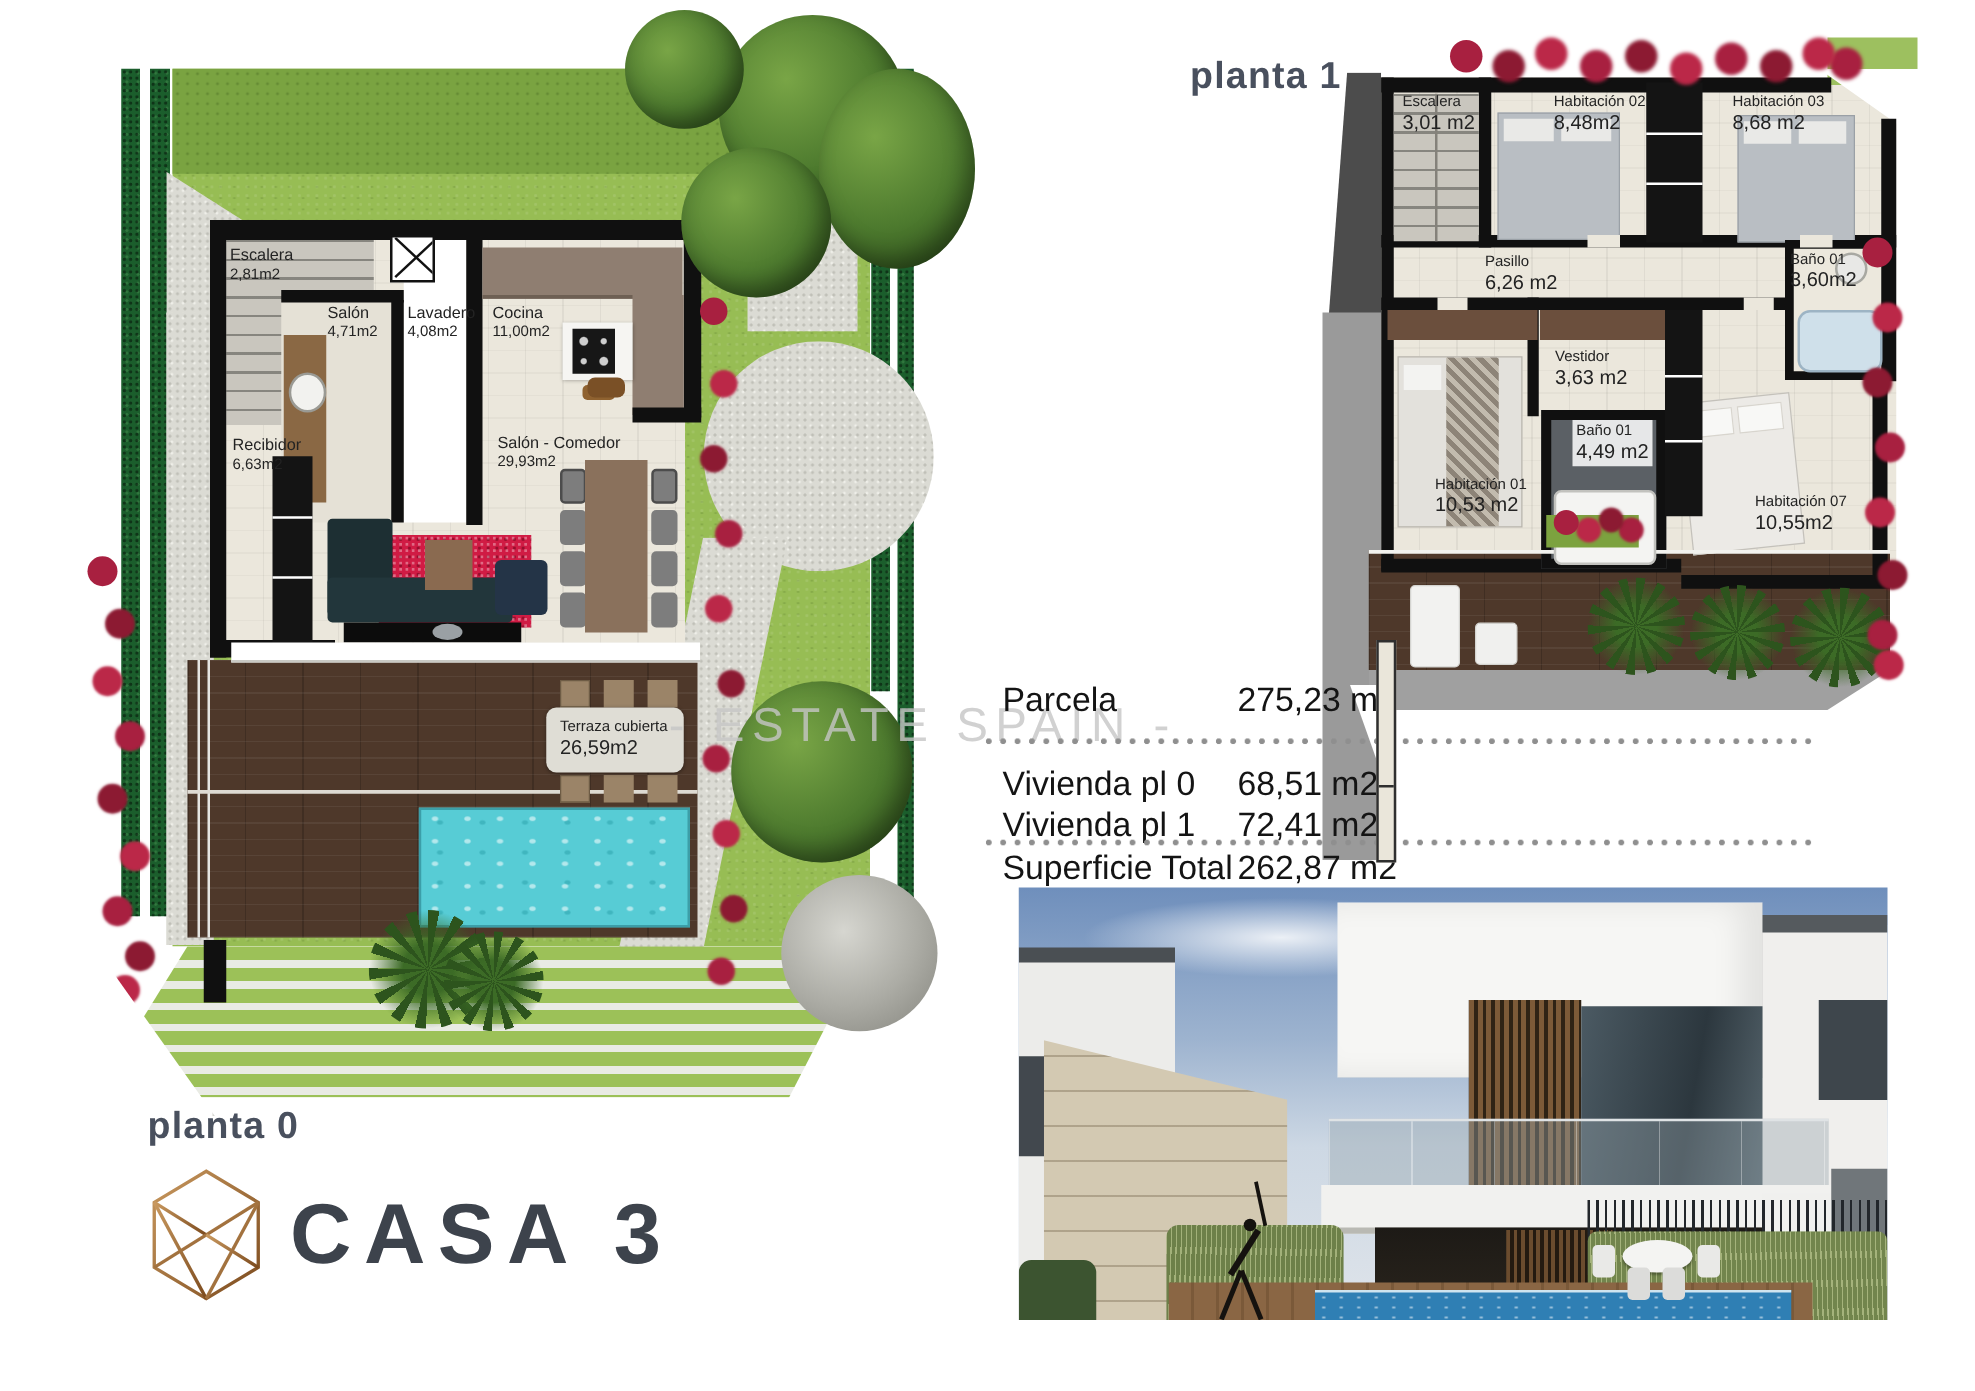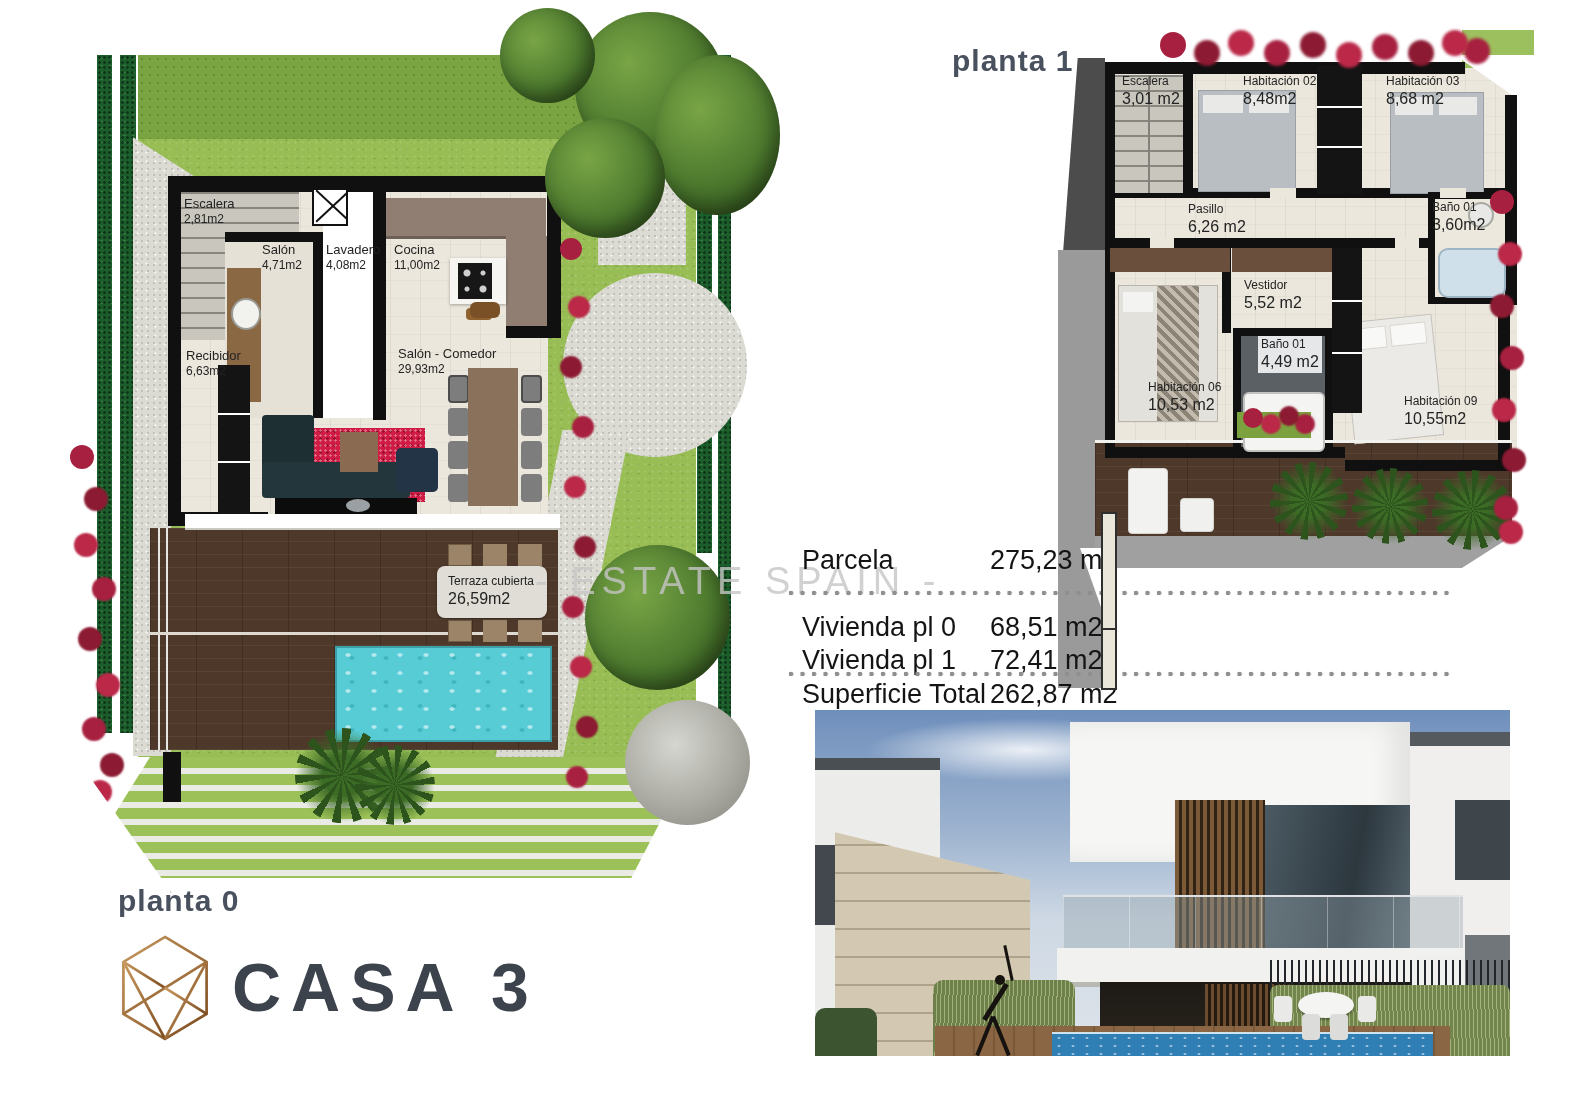--- a/index.html
+++ b/index.html
@@ -269,32 +269,32 @@
   <div class="a rlabel rlabel1" style="left:1188px;top:202px;">
     <span class="nm">Pasillo</span>
     <span class="ar">6,26 m2</span>
   </div>
   <div class="a rlabel rlabel1" style="left:1432px;top:200px;z-index:5;">
     <span class="nm">Baño 01</span>
     <span class="ar">3,60m2</span>
   </div>
   <div class="a rlabel rlabel1" style="left:1244px;top:278px;">
     <span class="nm">Vestidor</span>
-    <span class="ar">5,52 m2</span>
+    <span class="ar">3,63 m2</span>
   </div>
   <div class="a rlabel rlabel1" style="left:1258px;top:336px;z-index:5;background:rgba(255,255,255,.85);padding:1px 3px;">
     <span class="nm">Baño 01</span>
     <span class="ar">4,49 m2</span>
   </div>
   <div class="a rlabel rlabel1" style="left:1148px;top:380px;z-index:5;">
-    <span class="nm">Habitación 06</span>
+    <span class="nm">Habitación 01</span>
     <span class="ar">10,53 m2</span>
   </div>
   <div class="a rlabel rlabel1" style="left:1404px;top:394px;z-index:5;">
-    <span class="nm">Habitación 09</span>
+    <span class="nm">Habitación 07</span>
     <span class="ar">10,55m2</span>
   </div>
 
   <div class="a wm" style="left:535px;top:532px;">- ESTATE SPAIN -</div>
 
   <div class="a" style="left:1101px;top:512px;width:16px;height:178px;background:#eae6da;border:2px solid #2f2f2f;box-sizing:border-box;z-index:7;">
     <div class="a" style="left:0;top:114px;width:100%;height:2px;background:#2f2f2f;"></div>
   </div>
 
   <div class="a trow" style="left:802px;top:545px;width:490px;height:32px;">

